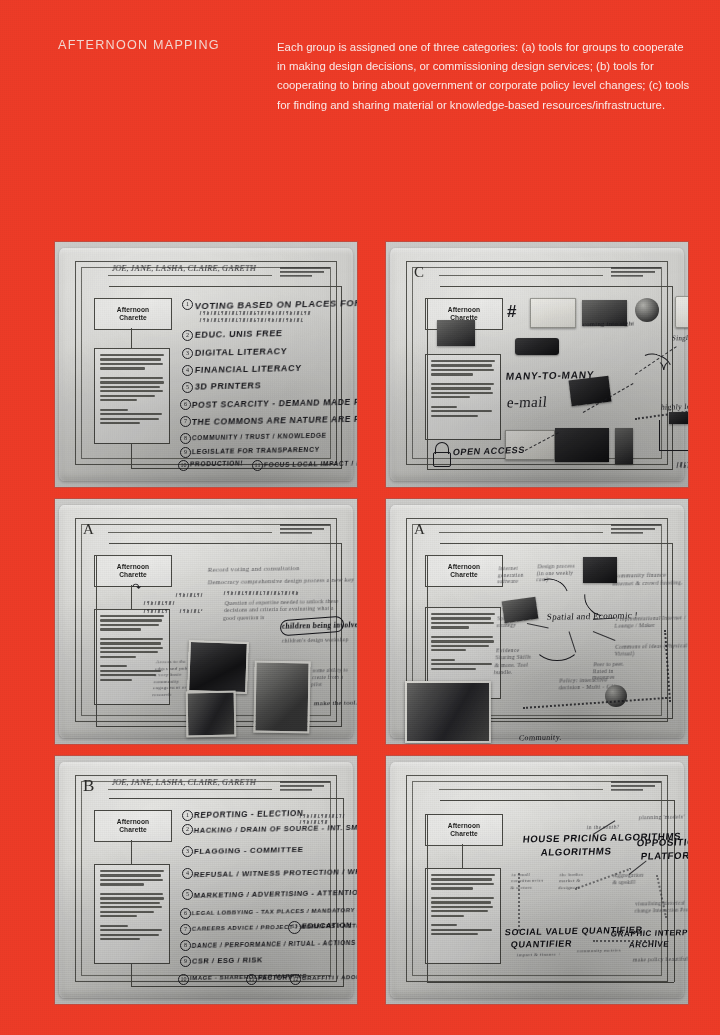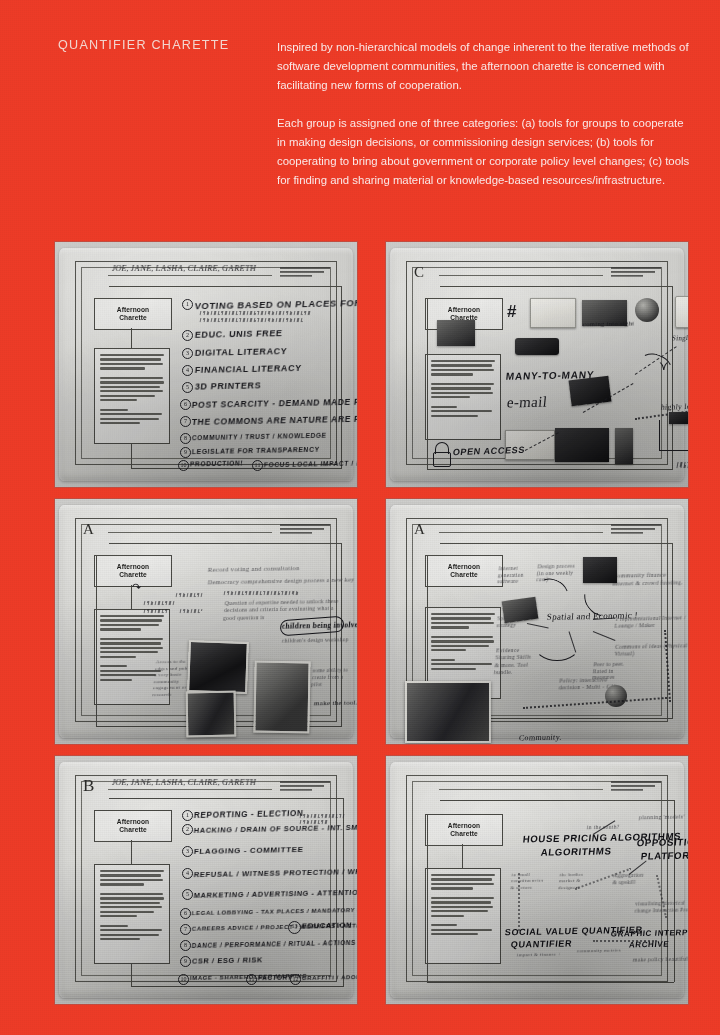--- a/index.html
+++ b/index.html
@@ -192,23 +192,22 @@
   .dotline{
     position:absolute;height:0;border-top:2px dotted #1c1c21;opacity:.8;transform-origin:left center;
   }
   .lockbody{position:absolute;width:16px;height:13px;border:1.6px solid #1b1b20;border-radius:2px;}
   .lockshackle{position:absolute;width:12px;height:11px;border:1.6px solid #1b1b20;border-bottom:none;border-radius:7px 7px 0 0;}
 </style>
 </head>
 <body>
 
 <div class="header">
-  <div class="hdr-title">QUANTIFIER CHARETTE</div>
+  <div class="hdr-title">AFTERNOON MAPPING</div>
   <div class="hdr-body">
-    <p>Inspired by non-hierarchical models of change inherent to the iterative methods of software development communities, the afternoon charette is concerned with facilitating new forms of cooperation.</p>
     <p>Each group is assigned one of three categories: (a) tools for groups to cooperate in making design decisions, or commissioning design services; (b) tools for cooperating to bring about government or corporate policy level changes; (c) tools for finding and sharing material or knowledge-based resources/infrastructure.</p>
   </div>
 </div>
 
 <div class="grid">
 
   <div class="photo">
     <div class="board">
       <div class="frame-outer">
         <div class="frame-inner"></div>

